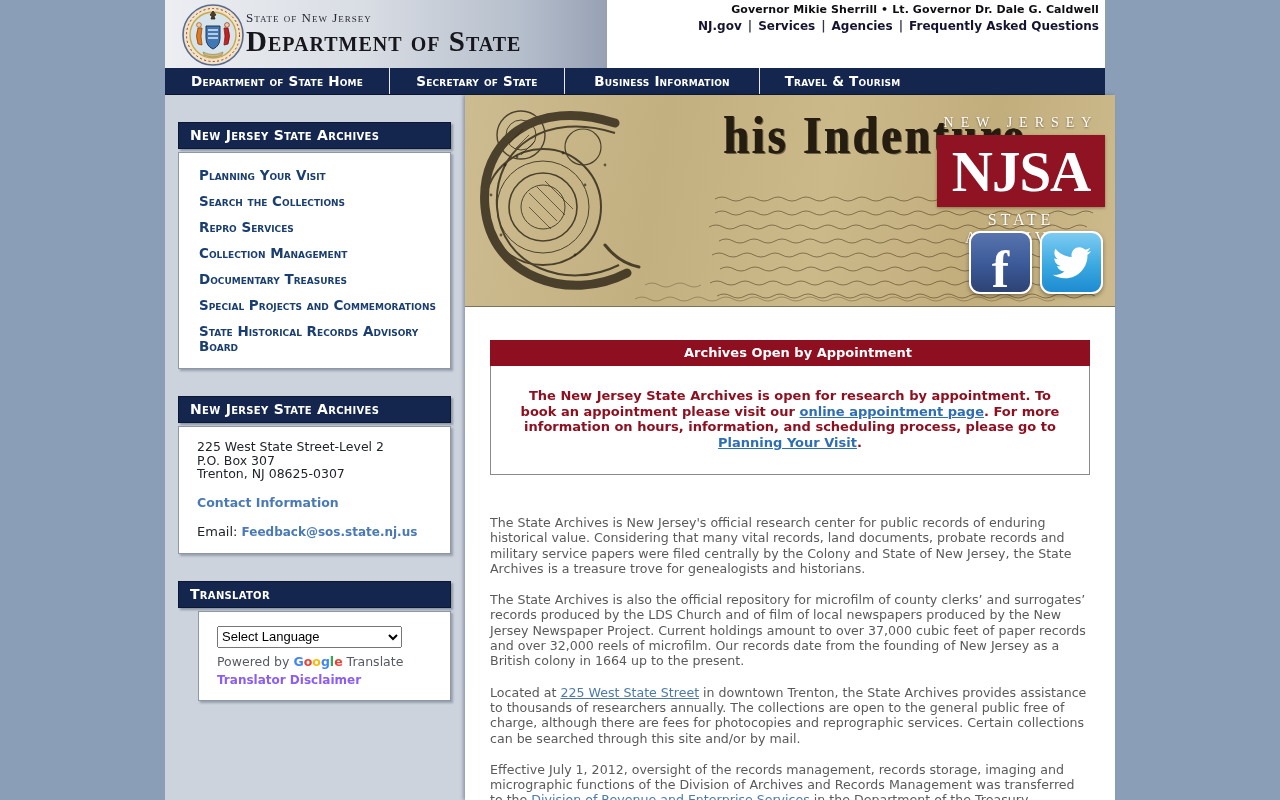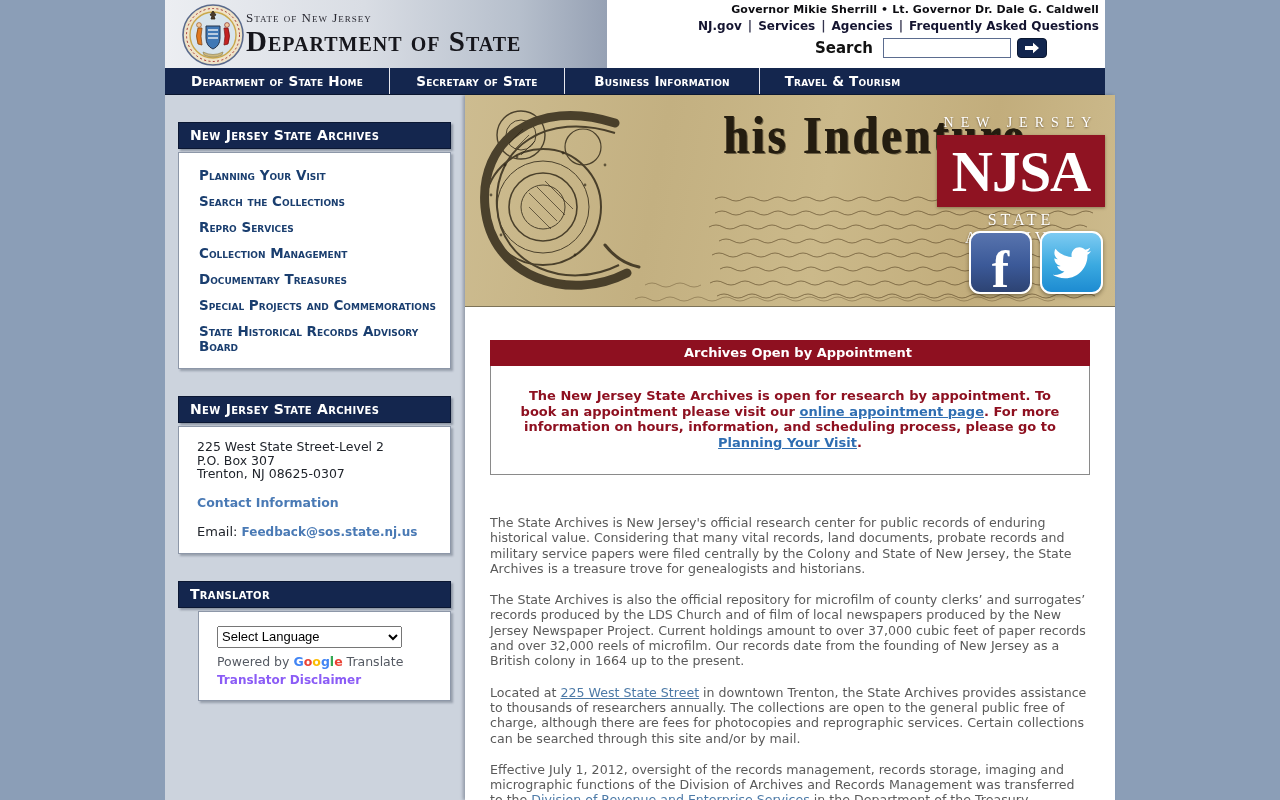--- a/index.html
+++ b/index.html
@@ -127,29 +127,20 @@
       <div class="agency">
         <div class="agency-small">State of New Jersey</div>
         <div class="agency-large">Department of State</div>
       </div>
     </div>
     <div class="header-right">
       <div class="gov-line">Governor Mikie Sherrill • Lt. Governor Dr. Dale G. Caldwell</div>
       <div class="quick-links">
         <a>NJ.gov</a><span class="quick-sep">|</span><a>Services</a><span class="quick-sep">|</span><a>Agencies</a><span class="quick-sep">|</span><a>Frequently Asked Questions</a>
       </div>
-      <div class="search-row">
-        <span class="search-label">Search</span>
-        <input class="search-input" type="text" style="">
-        <span class="search-btn">
-          <svg width="16" height="12" viewBox="0 0 16 12">
-            <path d="M1 4 h8 v-3.2 l6 5.2 -6 5.2 v-3.2 h-8 z" fill="#fff"></path>
-          </svg>
-        </span>
-      </div>
     </div>
   </div>
 
   <div class="nav">
     <div class="nav-item" style="width:225px">Department of State Home</div>
     <div class="nav-item" style="width:175px">Secretary of State</div>
     <div class="nav-item" style="width:195px">Business Information</div>
     <div class="nav-item" style="width:165px">Travel &amp; Tourism</div>
   </div>
 

